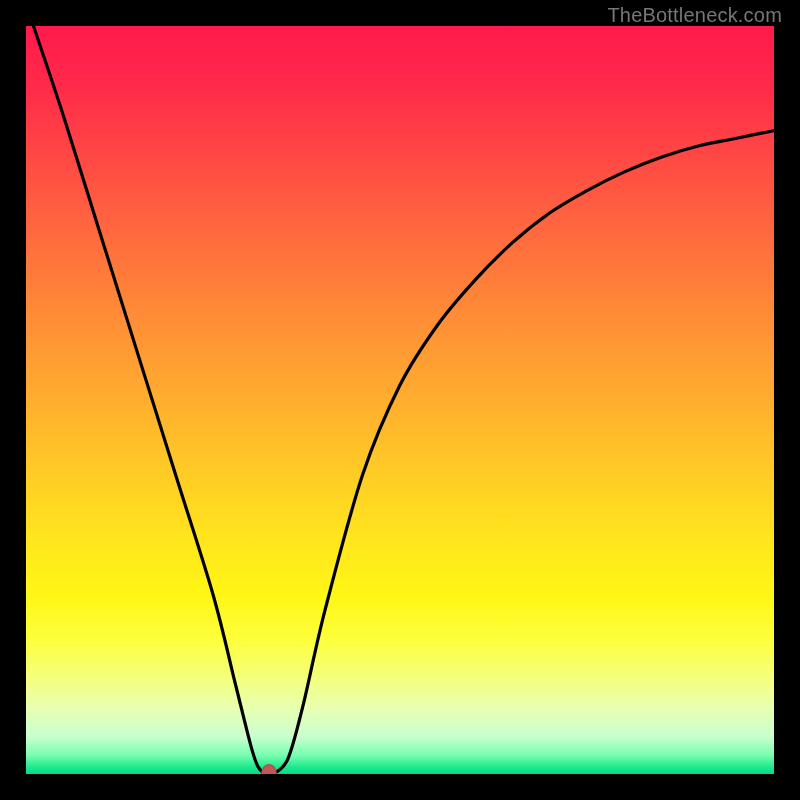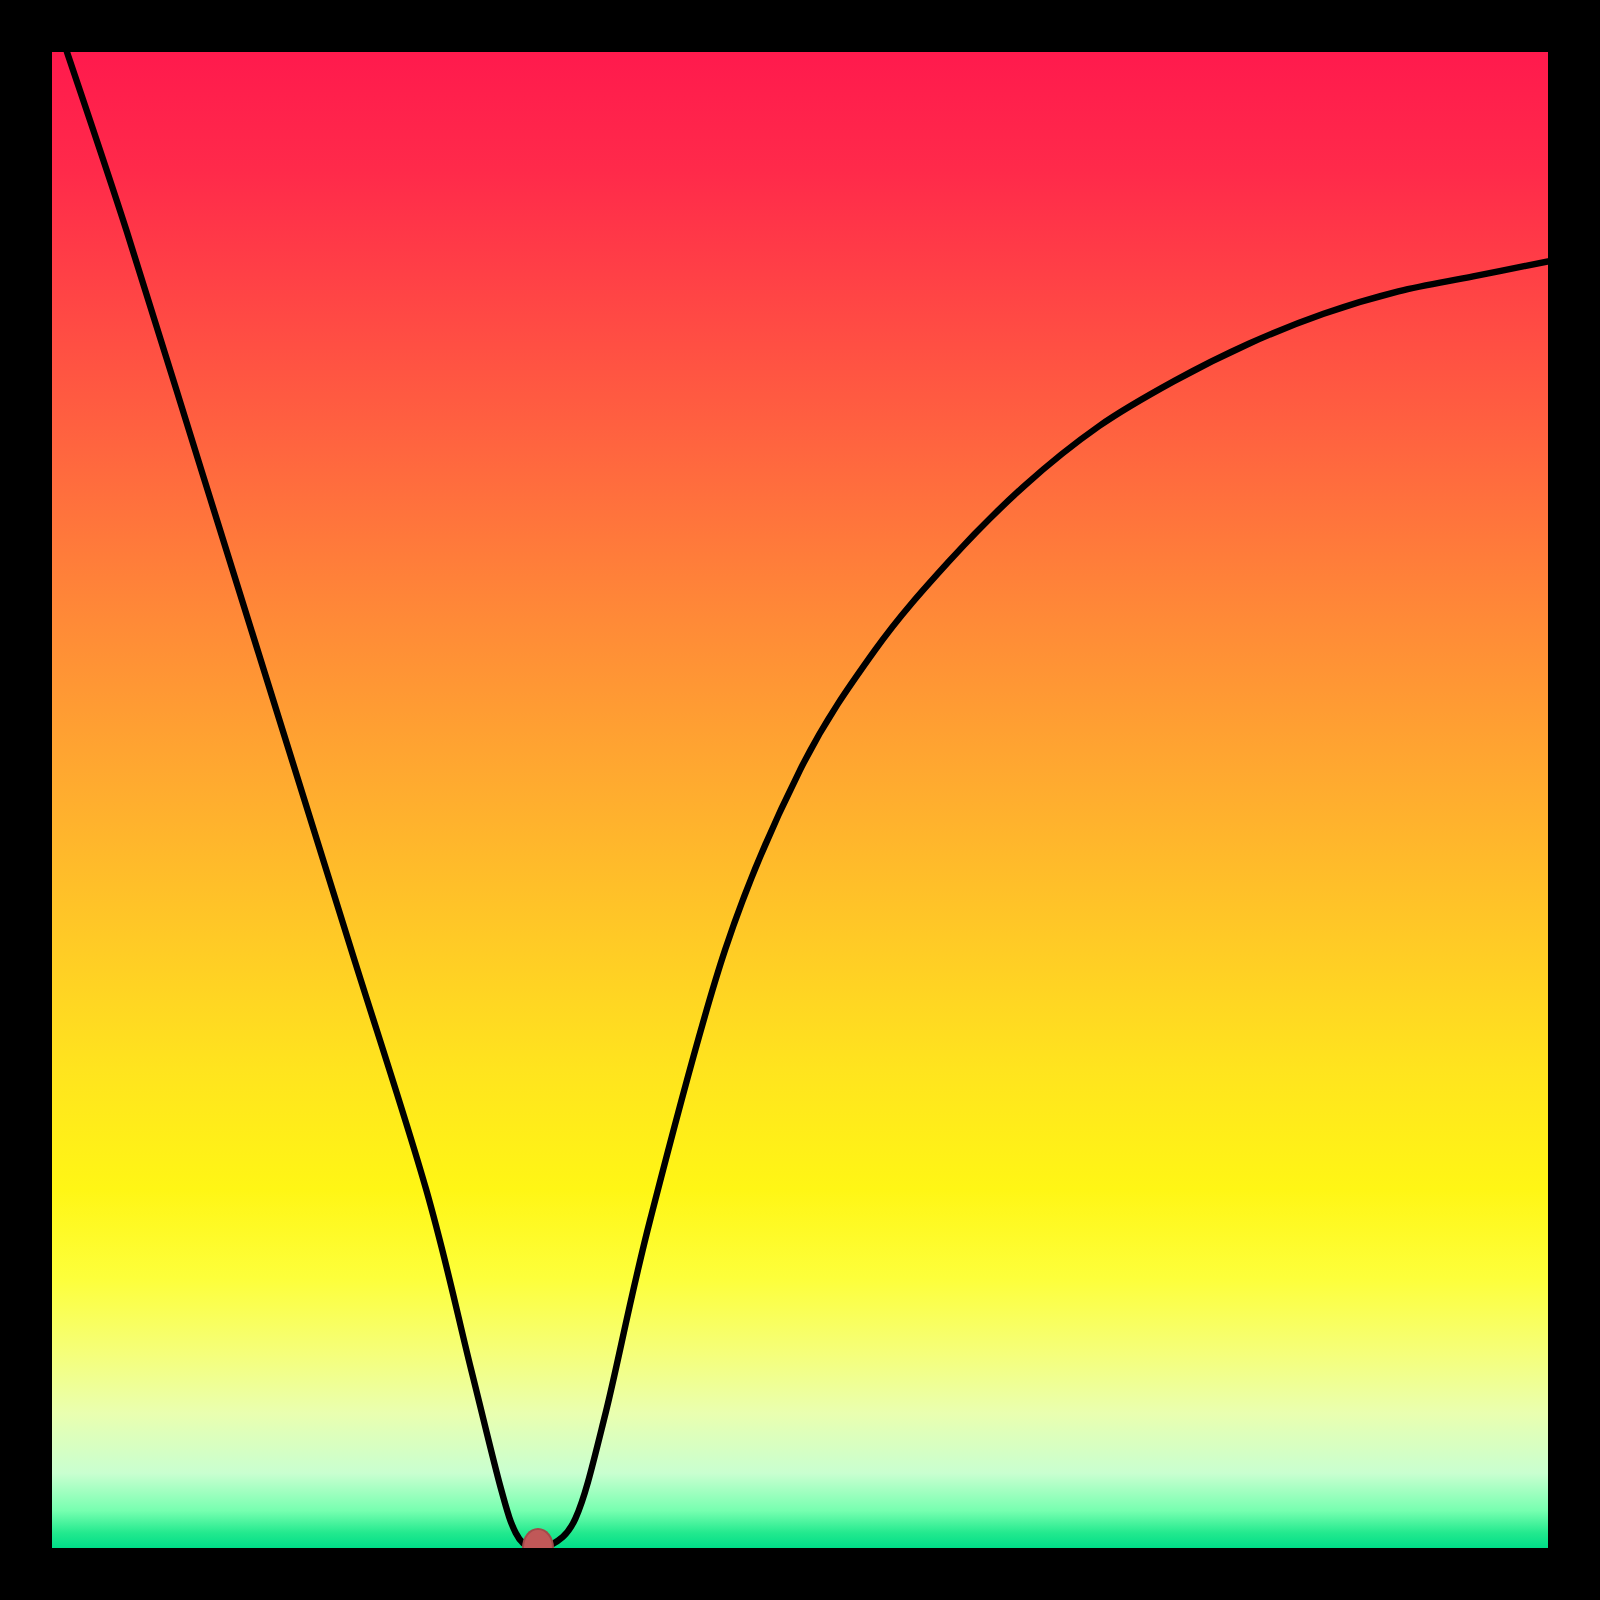--- a/index.html
+++ b/index.html
@@ -73,20 +73,21 @@
     border: 1px solid rgba(0,0,0,0.15);
     transform: translate(-50%, -50%);
     z-index: 12;
   }
 </style>
 </head>
 <body>
 
 <div class="frame">
 
+  <div class="watermark">TheBottleneck.com</div>
 
   <div class="plot-area">
     <div class="gradient"></div>
 
     <svg class="curve" viewBox="0 0 748 748" preserveAspectRatio="none">
       <path id="curve-path" d="M 7.48 0 C 12.466666666666667 14.959999999999999, 26.18 54.85333333333332, 37.4 89.75999999999999 C 48.62 124.66666666666666, 62.33333333333333 169.54666666666674, 74.8 209.44000000000005 C 87.26666666666667 249.33333333333337, 99.73333333333333 289.22666666666663, 112.2 329.11999999999995 C 124.66666666666667 369.01333333333326, 137.13333333333333 408.90666666666664, 149.6 448.8 C 162.06666666666666 488.6933333333334, 177.02666666666667 533.5733333333334, 187 568.48 C 196.97333333333333 603.3866666666667, 203.2066666666667 633.3066666666666, 209.44000000000003 658.24 C 215.67333333333335 683.1733333333334, 220.66000000000003 704.3666666666667, 224.4 718.08 C 228.14 731.7933333333334, 229.38666666666666 735.5333333333333, 231.88 740.52 C 234.37333333333333 745.5066666666667, 236.86666666666667 746.7533333333333, 239.36 748 C 241.85333333333335 749.2466666666667, 243.1 750.4933333333333, 246.84 748 C 250.58 745.5066666666667, 256.81333333333333 744.26, 261.8 733.04 C 266.7866666666667 721.8199999999999, 270.52666666666664 705.6133333333333, 276.76 680.6800000000001 C 282.99333333333334 655.7466666666668, 289.22666666666663 622.0866666666667, 299.2 583.44 C 309.17333333333335 544.7933333333334, 324.1333333333333 486.20000000000005, 336.6 448.8 C 349.0666666666667 411.4, 361.5333333333333 383.9733333333333, 374 359.03999999999996 C 386.4666666666667 334.1066666666666, 398.9333333333334 316.6533333333333, 411.40000000000003 299.2 C 423.8666666666667 281.74666666666667, 436.33333333333337 268.0333333333333, 448.8 254.32 C 461.26666666666665 240.60666666666668, 473.73333333333335 228.14000000000007, 486.2 216.92000000000007 C 498.66666666666663 205.70000000000007, 511.1333333333333 195.7266666666667, 523.6 187 C 536.0666666666667 178.2733333333333, 548.5333333333333 171.4166666666666, 561 164.55999999999995 C 573.4666666666667 157.7033333333333, 585.9333333333333 151.47, 598.4 145.86 C 610.8666666666667 140.25000000000003, 623.3333333333333 135.2633333333333, 635.8 130.89999999999998 C 648.2666666666667 126.53666666666665, 660.7333333333333 122.79666666666672, 673.2 119.68000000000006 C 685.6666666666667 116.5633333333334, 698.1333333333333 114.69333333333338, 710.6 112.20000000000005 C 723.0666666666667 109.7066666666667, 741.7666666666667 105.9666666666667, 748 104.72000000000003" fill="none" stroke="#000" stroke-width="3.2" stroke-linecap="round" stroke-linejoin="round"></path>
     </svg>
 
     <div id="marker" class="marker" style="left: 243.1px; top: 748px;"></div>
   </div>

